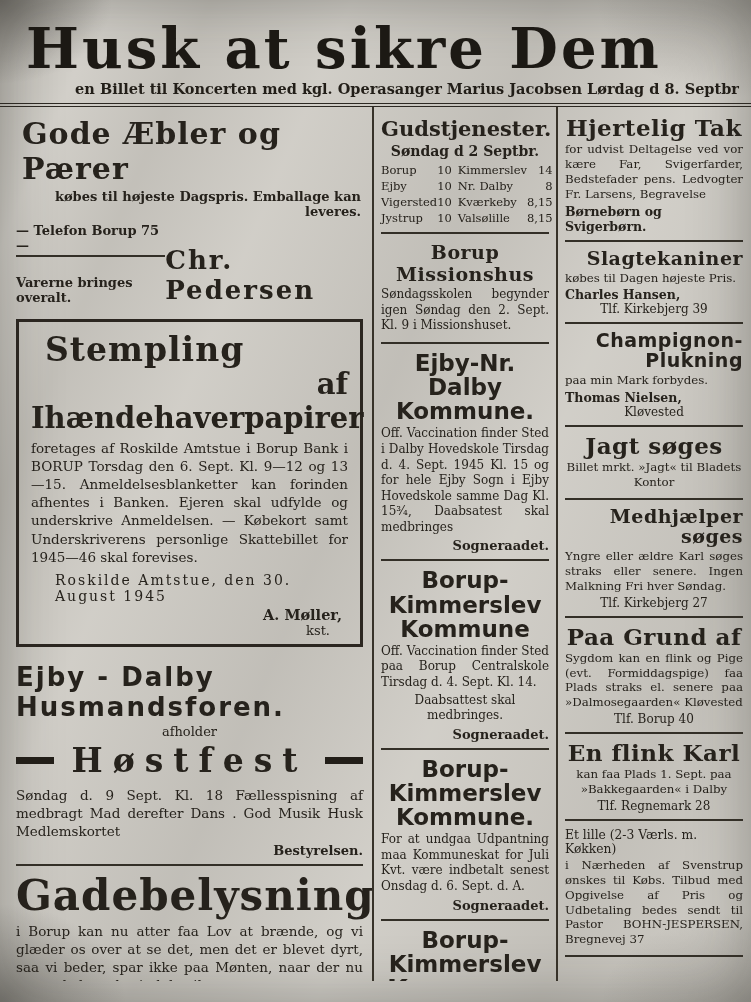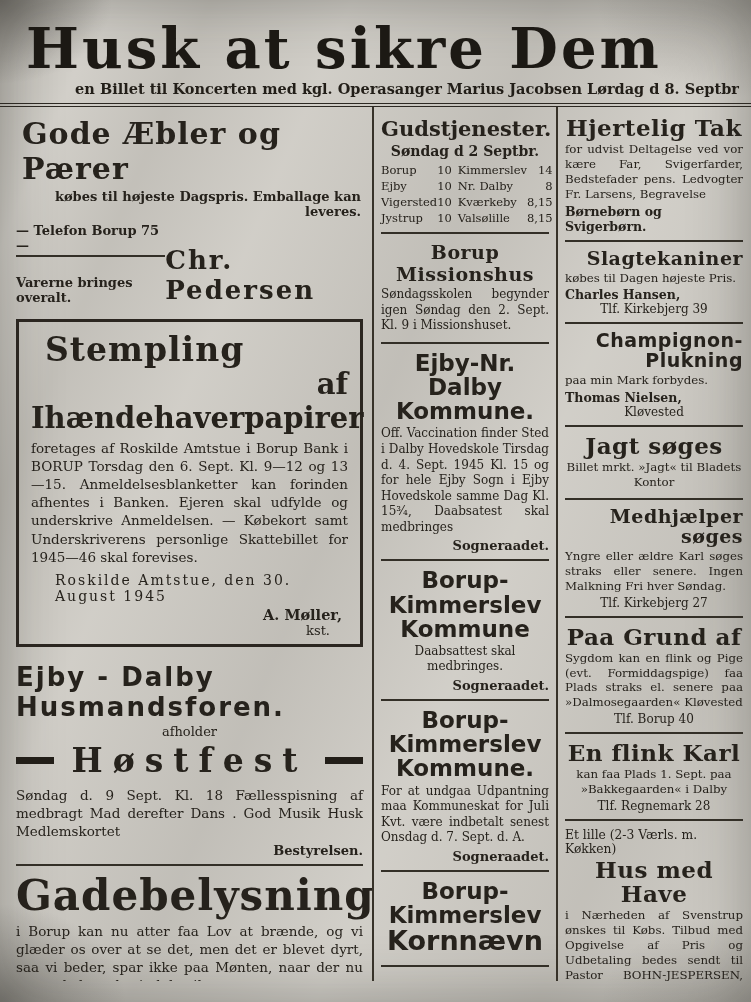--- a/index.html
+++ b/index.html
@@ -170,28 +170,29 @@
       <section class="sec">
         <h2 class="mid-h sans">Ejby-Nr. Dalby</h2>
         <h2 class="mid-h2 sans">Kommune.</h2>
         <p class="body-sm just">Off. Vaccination finder Sted i Dalby Hovedskole Tirsdag d. 4. Sept. 1945 Kl. 15 og for hele Ejby Sogn i Ejby Hovedskole samme Dag Kl. 15³⁄₄, Daabsatest skal medbringes</p>
         <div class="sig-line">Sogneraadet.</div>
       </section>
 
       <section class="sec">
         <h2 class="mid-h sans">Borup-Kimmerslev</h2>
         <h2 class="mid-h2 sans">Kommune</h2>
+        <p class="body-sm just">Off. Vaccination finder Sted paa Borup Centralskole Tirsdag d. 4. Sept. Kl. 14.</p>
         <p class="body-sm ctr">Daabsattest skal medbringes.</p>
         <div class="sig-line">Sogneraadet.</div>
       </section>
 
       <section class="sec">
         <h2 class="mid-h sans">Borup-Kimmerslev</h2>
         <h2 class="mid-h2 sans">Kommune.</h2>
-        <p class="body-sm just">For at undgaa Udpantning maa Kommuneskat for Juli Kvt. være indbetalt senest Onsdag d. 7. Sept. d. A.</p>
+        <p class="body-sm just">For at undgaa Udpantning maa Kommuneskat for Juli Kvt. være indbetalt senest Onsdag d. 6. Sept. d. A.</p>
         <div class="sig-line">Sogneraadet.</div>
       </section>
 
       <section class="sec">
         <h2 class="mid-h sans">Borup-Kimmerslev</h2>
         <h2 class="mid-h2 sans korn-h2">Kornnævn</h2>
 
       </section>
 
     </div>
@@ -236,20 +237,19 @@
       </section>
 
       <section class="sec">
         <h2 class="r-title">En flink Karl</h2>
         <p class="body-xs ctr">kan faa Plads 1. Sept. paa »Bakkegaarden« i Dalby</p>
         <div class="r-phone">Tlf. Regnemark 28</div>
       </section>
 
       <section class="sec">
         <p class="pre-line">Et lille (2-3 Værls. m. Køkken)</p>
-        <h2 class="r-title">Hus med Have</h2>
         <p class="body-xs just">i Nærheden af Svenstrup ønskes til Købs. Tilbud med Opgivelse af Pris og Udbetaling bedes sendt til Pastor BOHN-JESPERSEN, Bregnevej 37</p>
 
       </section>
 
     </div>
   </div>
 </div>
 
 </body></html>

